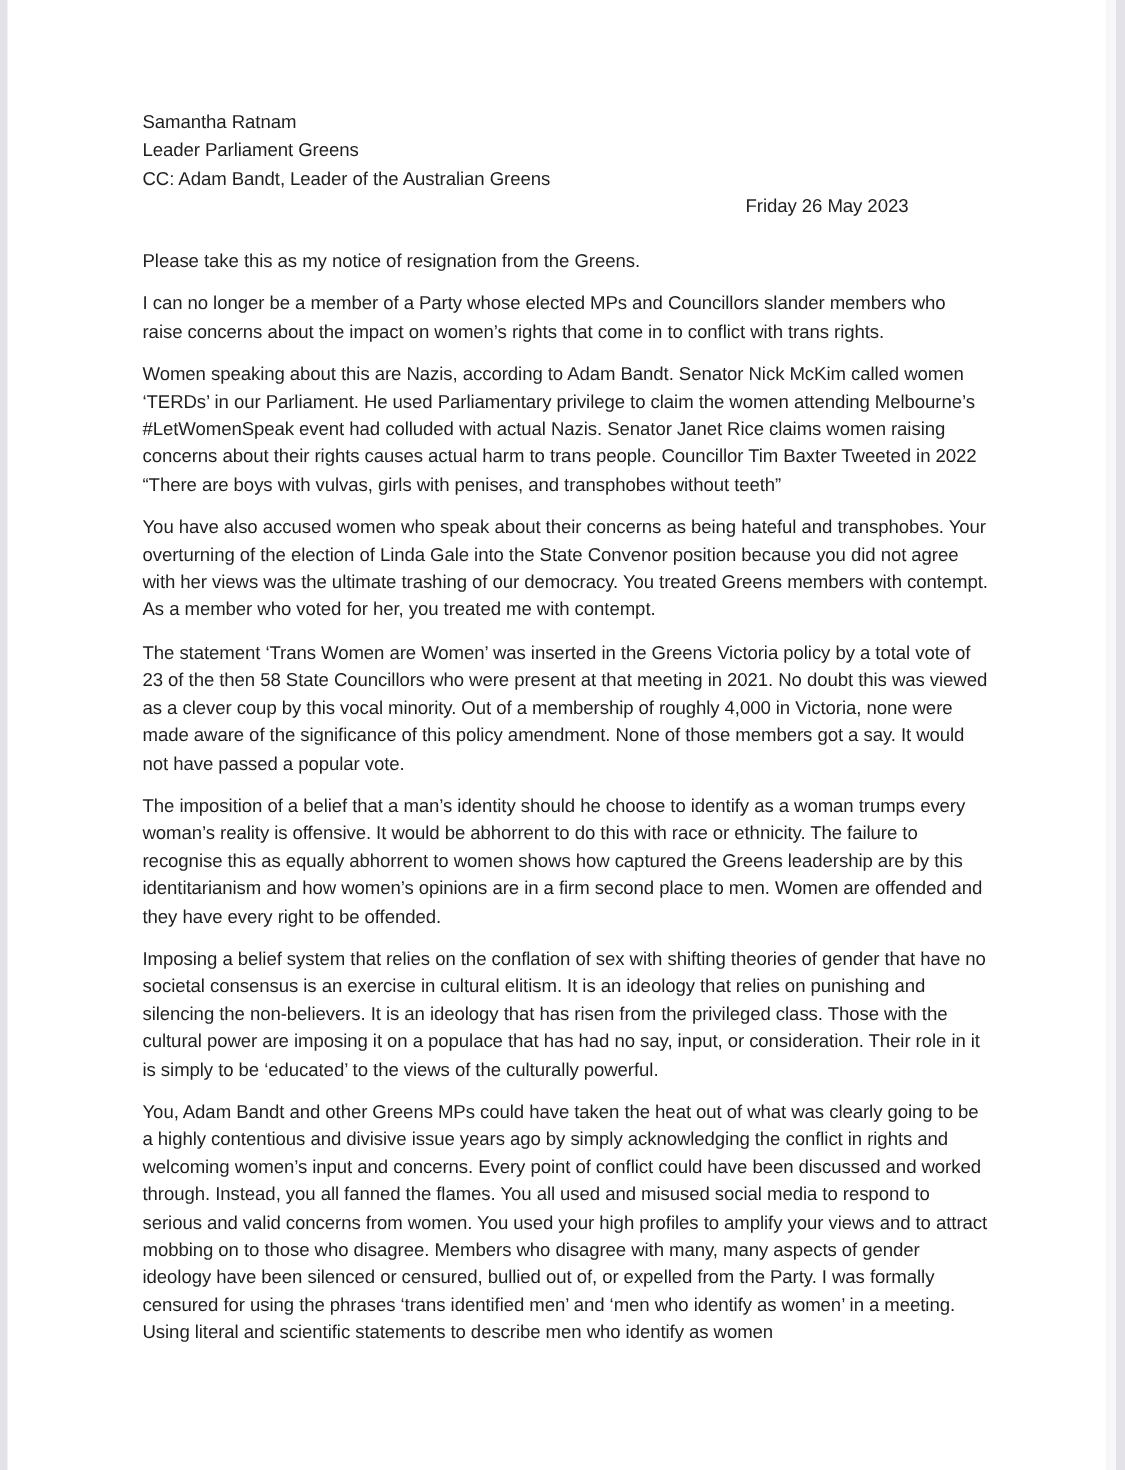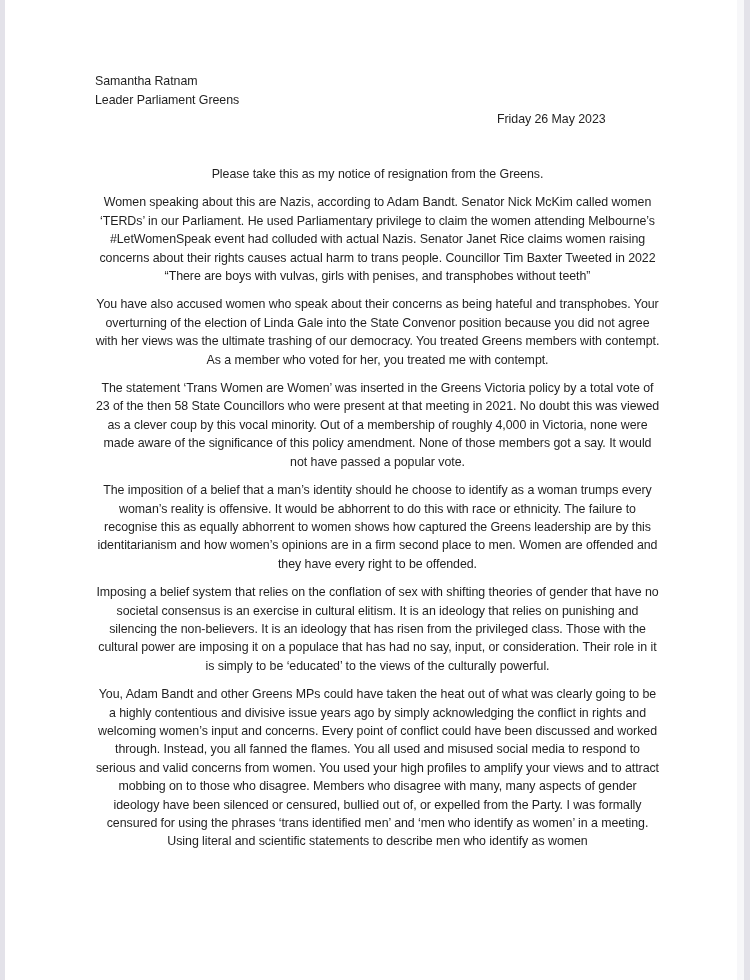--- a/index.html
+++ b/index.html
@@ -51,48 +51,50 @@
     }
     .cc-row {
       display: flex;
       justify-content: space-between;
       height: 19px;
       line-height: 19px;
     }
     .cc-row .date {
       position: absolute;
       left: 402px;
+      margin-top: 18px;
     }
     .spacer {
       height: 36px;
     }
     .para {
       margin: 0 0 10px 0;
       line-height: 18.4px;
-      text-align: center;
     }
   </style>
 </head>
 <body>
 
 <div class="page-frame">
   <div class="edge-left"></div>
   <div class="edge-right-inner"></div>
   <div class="edge-right"></div>
 
   <div class="doc">
     <div class="header-line">Samantha Ratnam</div>
     <div class="header-line">Leader Parliament Greens</div>
     <div class="cc-row">
+      <span>CC: Adam Bandt, Leader of the Australian Greens</span>
       <span class="date">Friday 26 May 2023</span>
     </div>
 
     <div class="spacer"></div>
 
     <p class="para">Please take this as my notice of resignation from the Greens.</p>
+    <p class="para">I can no longer be a member of a Party whose elected MPs and Councillors slander members who raise concerns about the impact on women’s rights that come in to conflict with trans rights.</p>
     <p class="para">Women speaking about this are Nazis, according to Adam Bandt. Senator Nick McKim called women ‘TERDs’ in our Parliament. He used Parliamentary privilege to claim the women attending Melbourne’s #LetWomenSpeak event had colluded with actual Nazis. Senator Janet Rice claims women raising concerns about their rights causes actual harm to trans people. Councillor Tim Baxter Tweeted in 2022 “There are boys with vulvas, girls with penises, and transphobes without teeth”</p>
     <p class="para">You have also accused women who speak about their concerns as being hateful and transphobes. Your overturning of the election of Linda Gale into the State Convenor position because you did not agree with her views was the ultimate trashing of our democracy. You treated Greens members with contempt. As a member who voted for her, you treated me with contempt.</p>
     <p class="para">The statement ‘Trans Women are Women’ was inserted in the Greens Victoria policy by a total vote of 23 of the then 58 State Councillors who were present at that meeting in 2021. No doubt this was viewed as a clever coup by this vocal minority. Out of a membership of roughly 4,000 in Victoria, none were made aware of the significance of this policy amendment. None of those members got a say. It would not have passed a popular vote.</p>
     <p class="para">The imposition of a belief that a man’s identity should he choose to identify as a woman trumps every woman’s reality is offensive. It would be abhorrent to do this with race or ethnicity. The failure to recognise this as equally abhorrent to women shows how captured the Greens leadership are by this identitarianism and how women’s opinions are in a firm second place to men. Women are offended and they have every right to be offended.</p>
     <p class="para">Imposing a belief system that relies on the conflation of sex with shifting theories of gender that have no societal consensus is an exercise in cultural elitism. It is an ideology that relies on punishing and silencing the non-believers. It is an ideology that has risen from the privileged class. Those with the cultural power are imposing it on a populace that has had no say, input, or consideration. Their role in it is simply to be ‘educated’ to the views of the culturally powerful.</p>
     <p class="para">You, Adam Bandt and other Greens MPs could have taken the heat out of what was clearly going to be a highly contentious and divisive issue years ago by simply acknowledging the conflict in rights and welcoming women’s input and concerns. Every point of conflict could have been discussed and worked through. Instead, you all fanned the flames. You all used and misused social media to respond to serious and valid concerns from women. You used your high profiles to amplify your views and to attract mobbing on to those who disagree. Members who disagree with many, many aspects of gender ideology have been silenced or censured, bullied out of, or expelled from the Party. I was formally censured for using the phrases ‘trans identified men’ and ‘men who identify as women’ in a meeting. Using literal and scientific statements to describe men who identify as women</p>
   </div>
 </div>
 
 </body></html>

